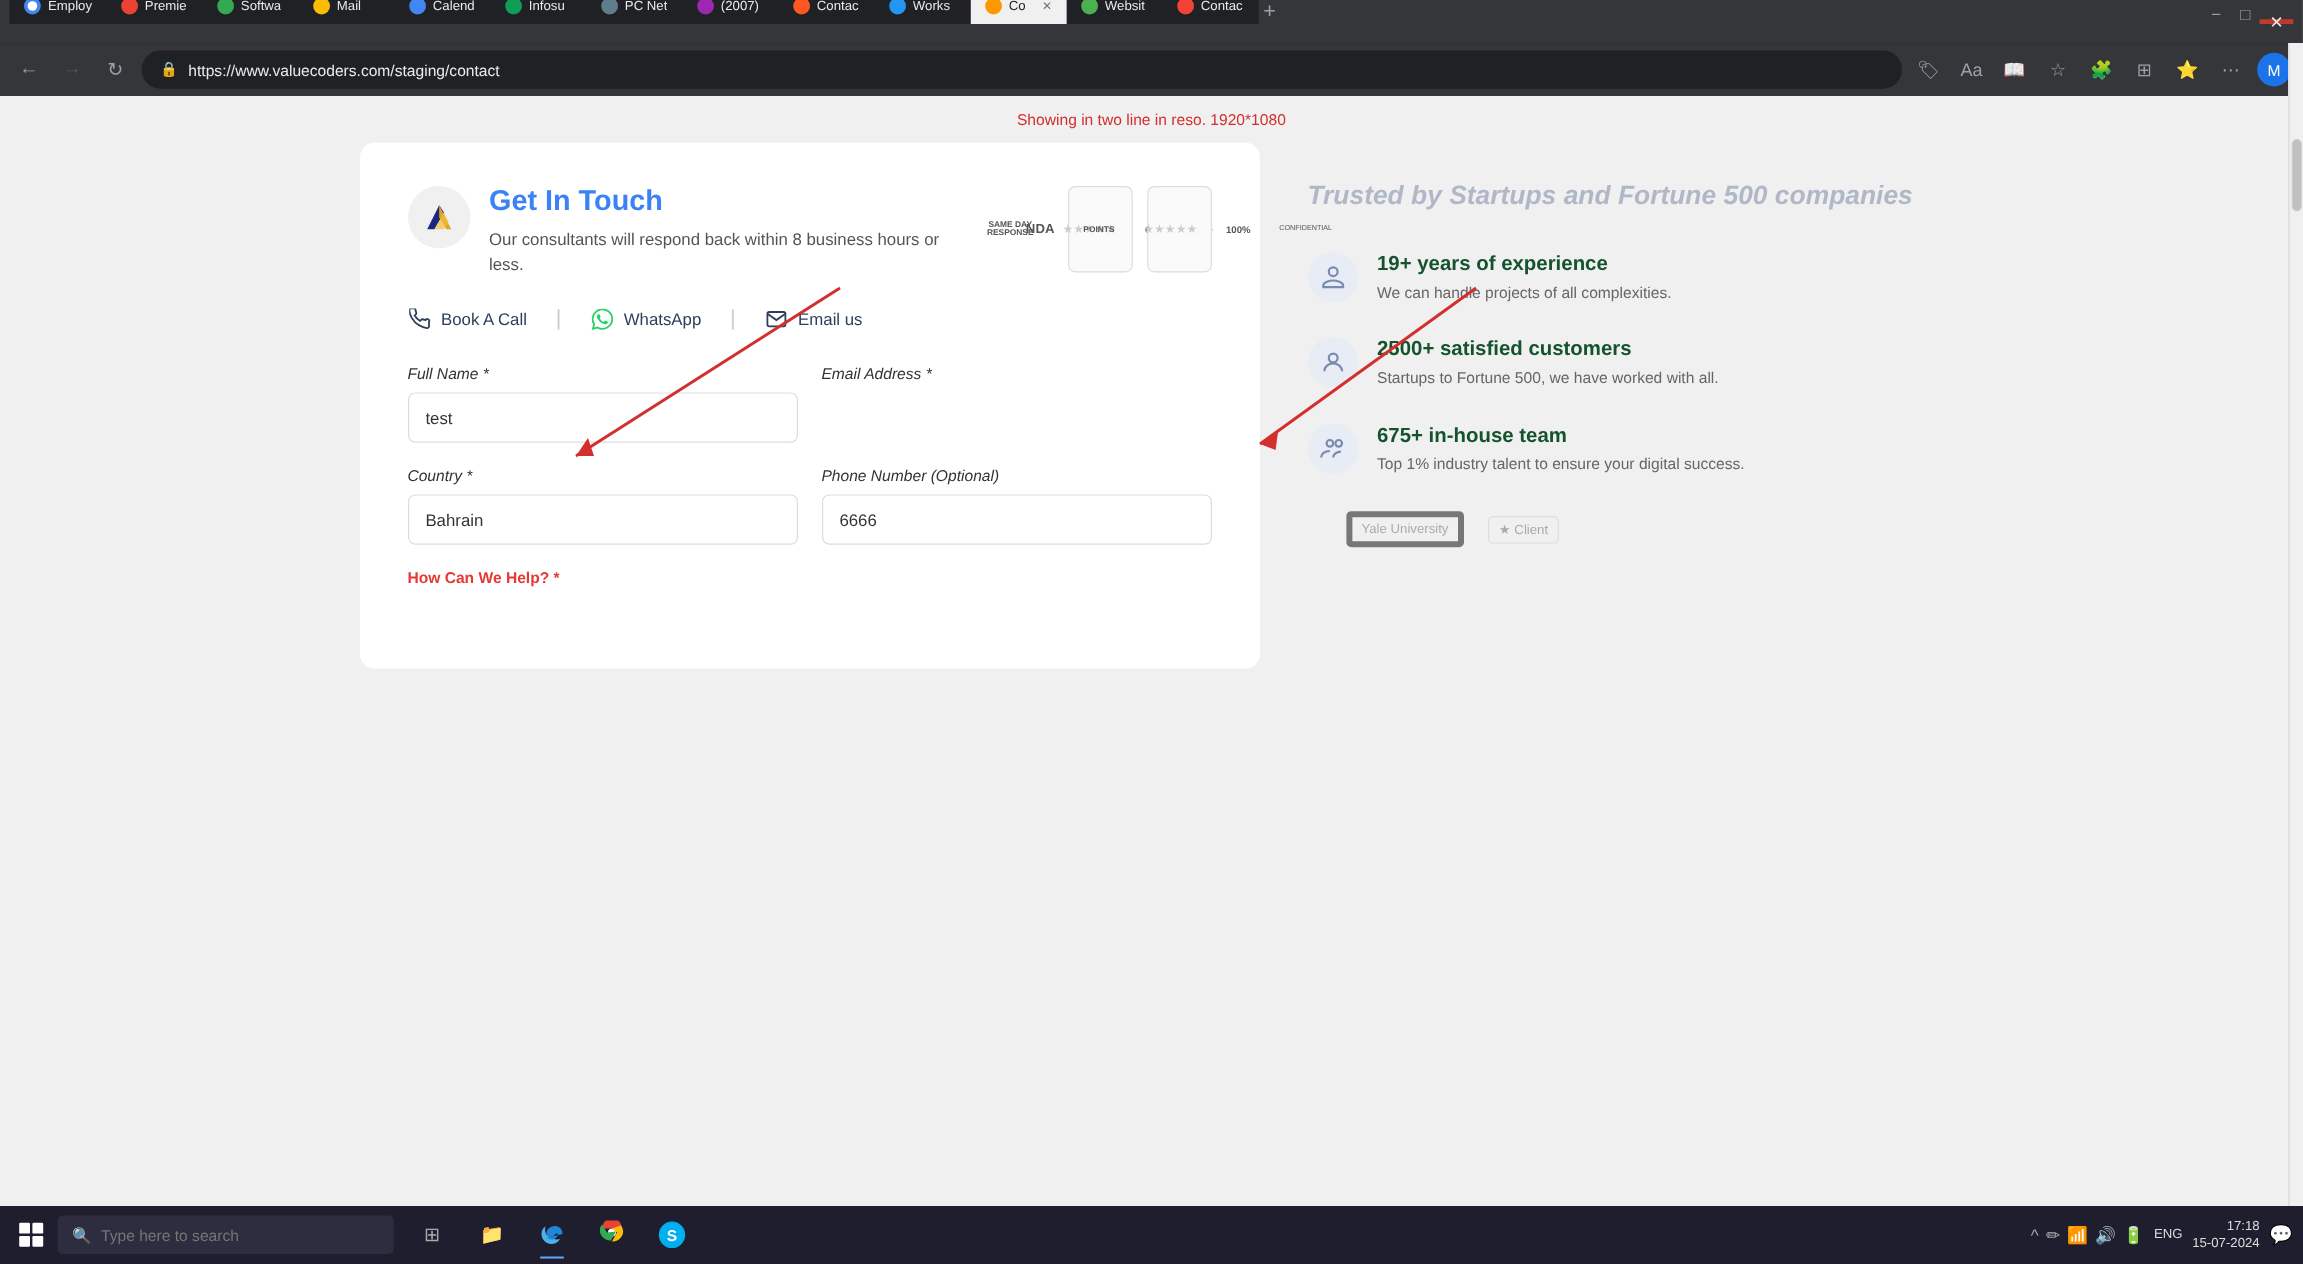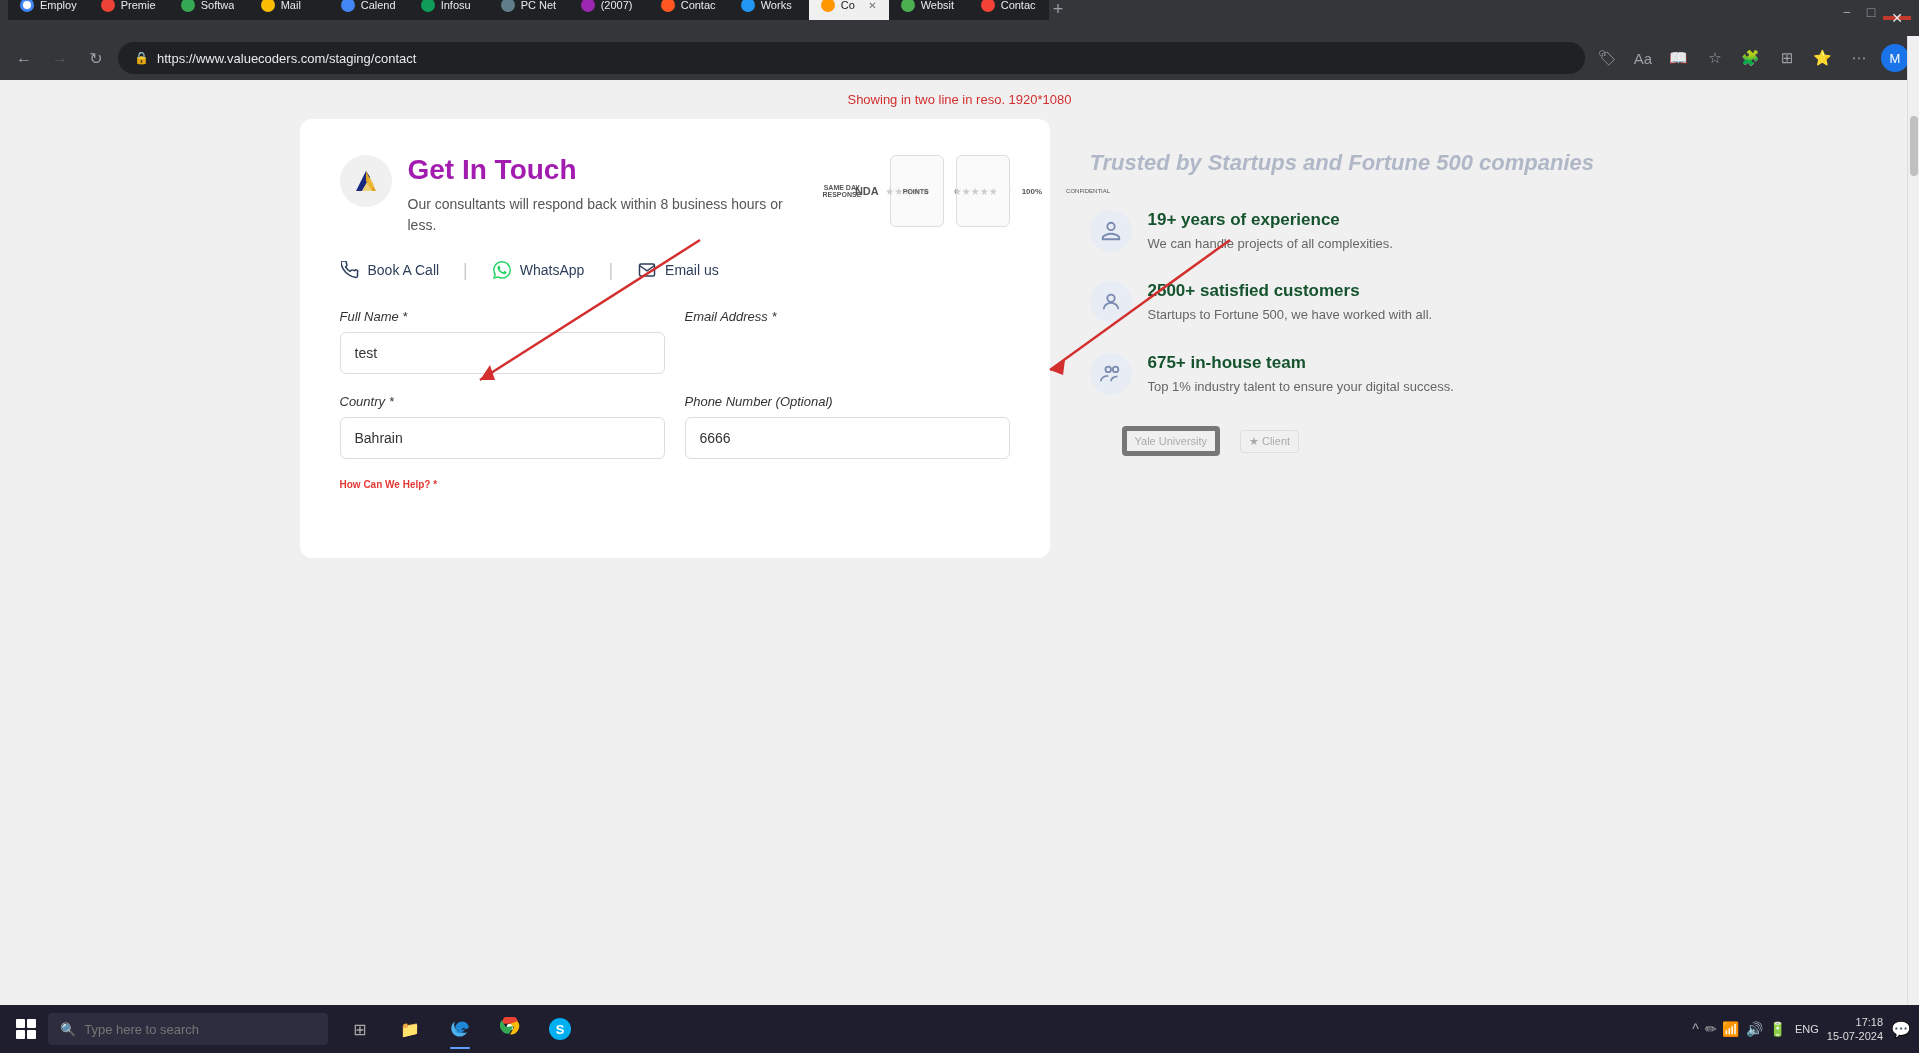--- a/index.html
+++ b/index.html
@@ -148,23 +148,23 @@
       height: 52px;
       border-radius: 50%;
       background: #f0f0f0;
       display: flex;
       align-items: center;
       justify-content: center;
       flex-shrink: 0;
     }
 
     .header-text h1 {
-      font-size: 28px;
+      font-size: 24px;
       font-weight: 800;
-      color: #a21caf;
+      color: #3b82f6;
       line-height: 1.1;
       margin-bottom: 8px;
     }
 
     .header-text p {
       font-size: 14px;
       color: #555;
       line-height: 1.5;
       max-width: 380px;
     }
@@ -254,21 +254,21 @@
       border-radius: 6px;
       padding: 12px 14px;
       font-size: 14px;
       color: #333;
       background: #fff;
       outline: none;
       width: 100%;
     }
 
     .help-label {
-      font-size: 10px;
+      font-size: 13px;
       color: #e53935;
       font-weight: 600;
       margin-bottom: 28px;
     }
 
     .dropdown-container {
       position: relative;
     }
 
     .dropdown-select {

